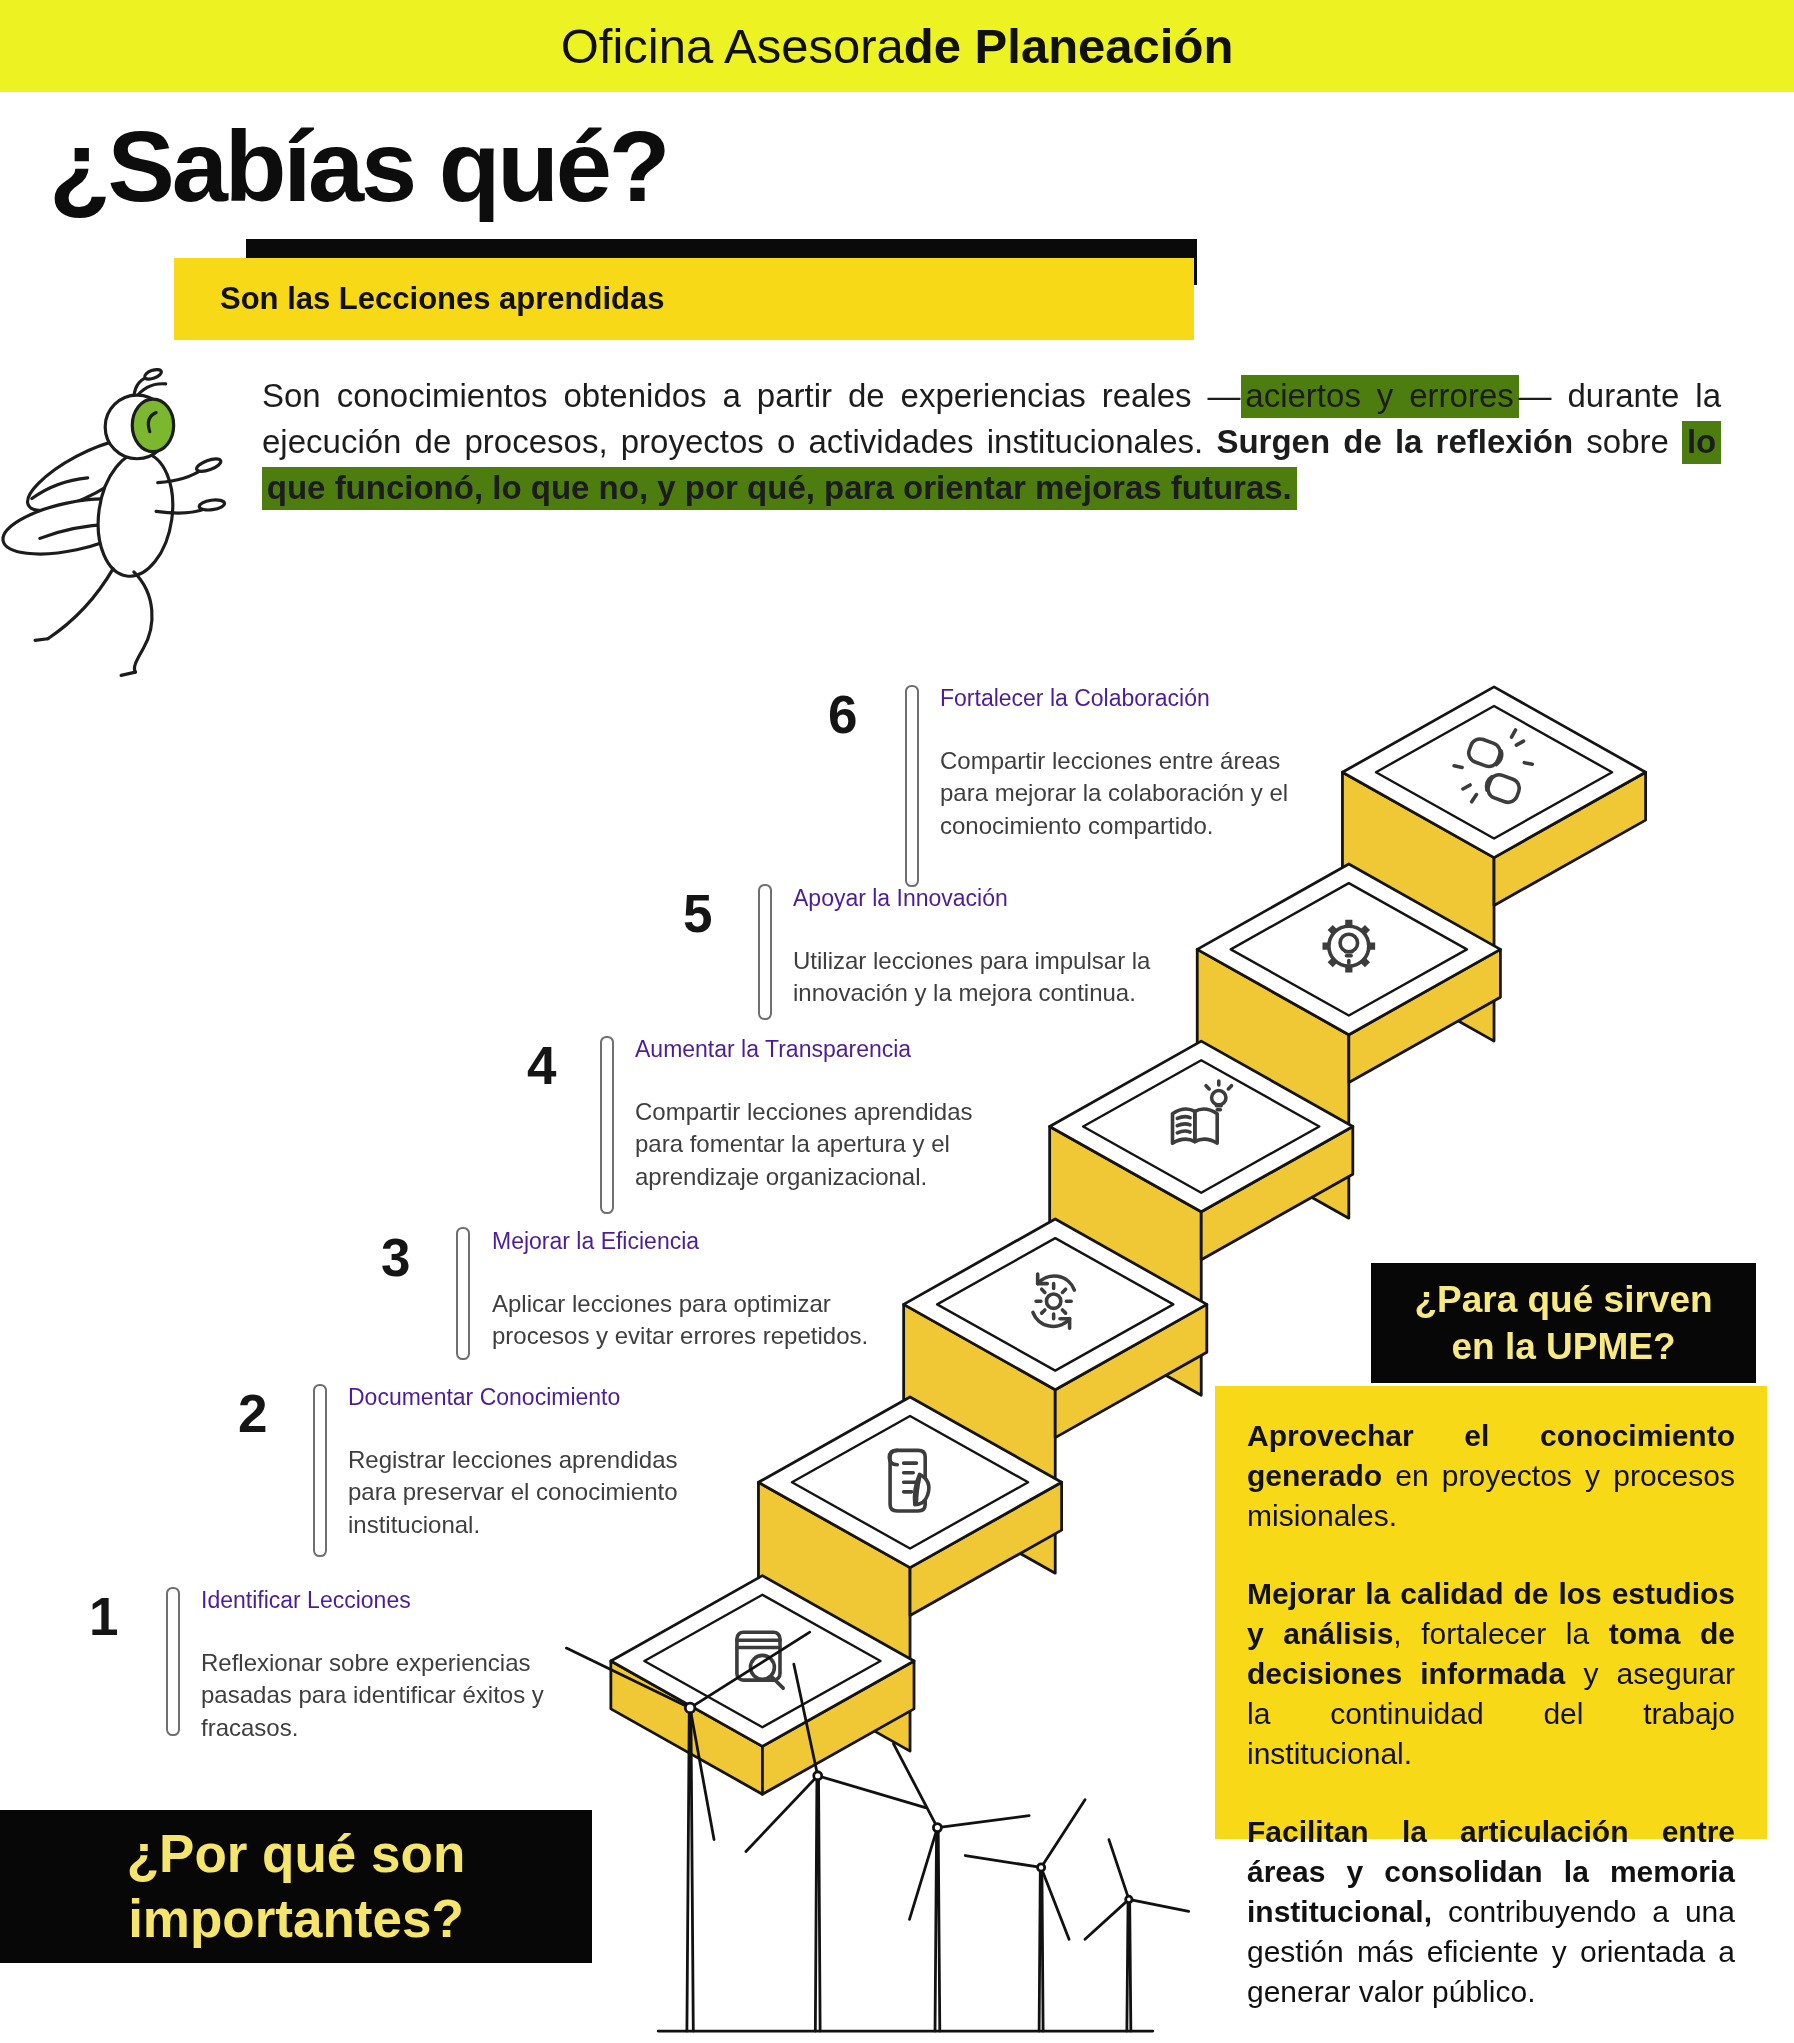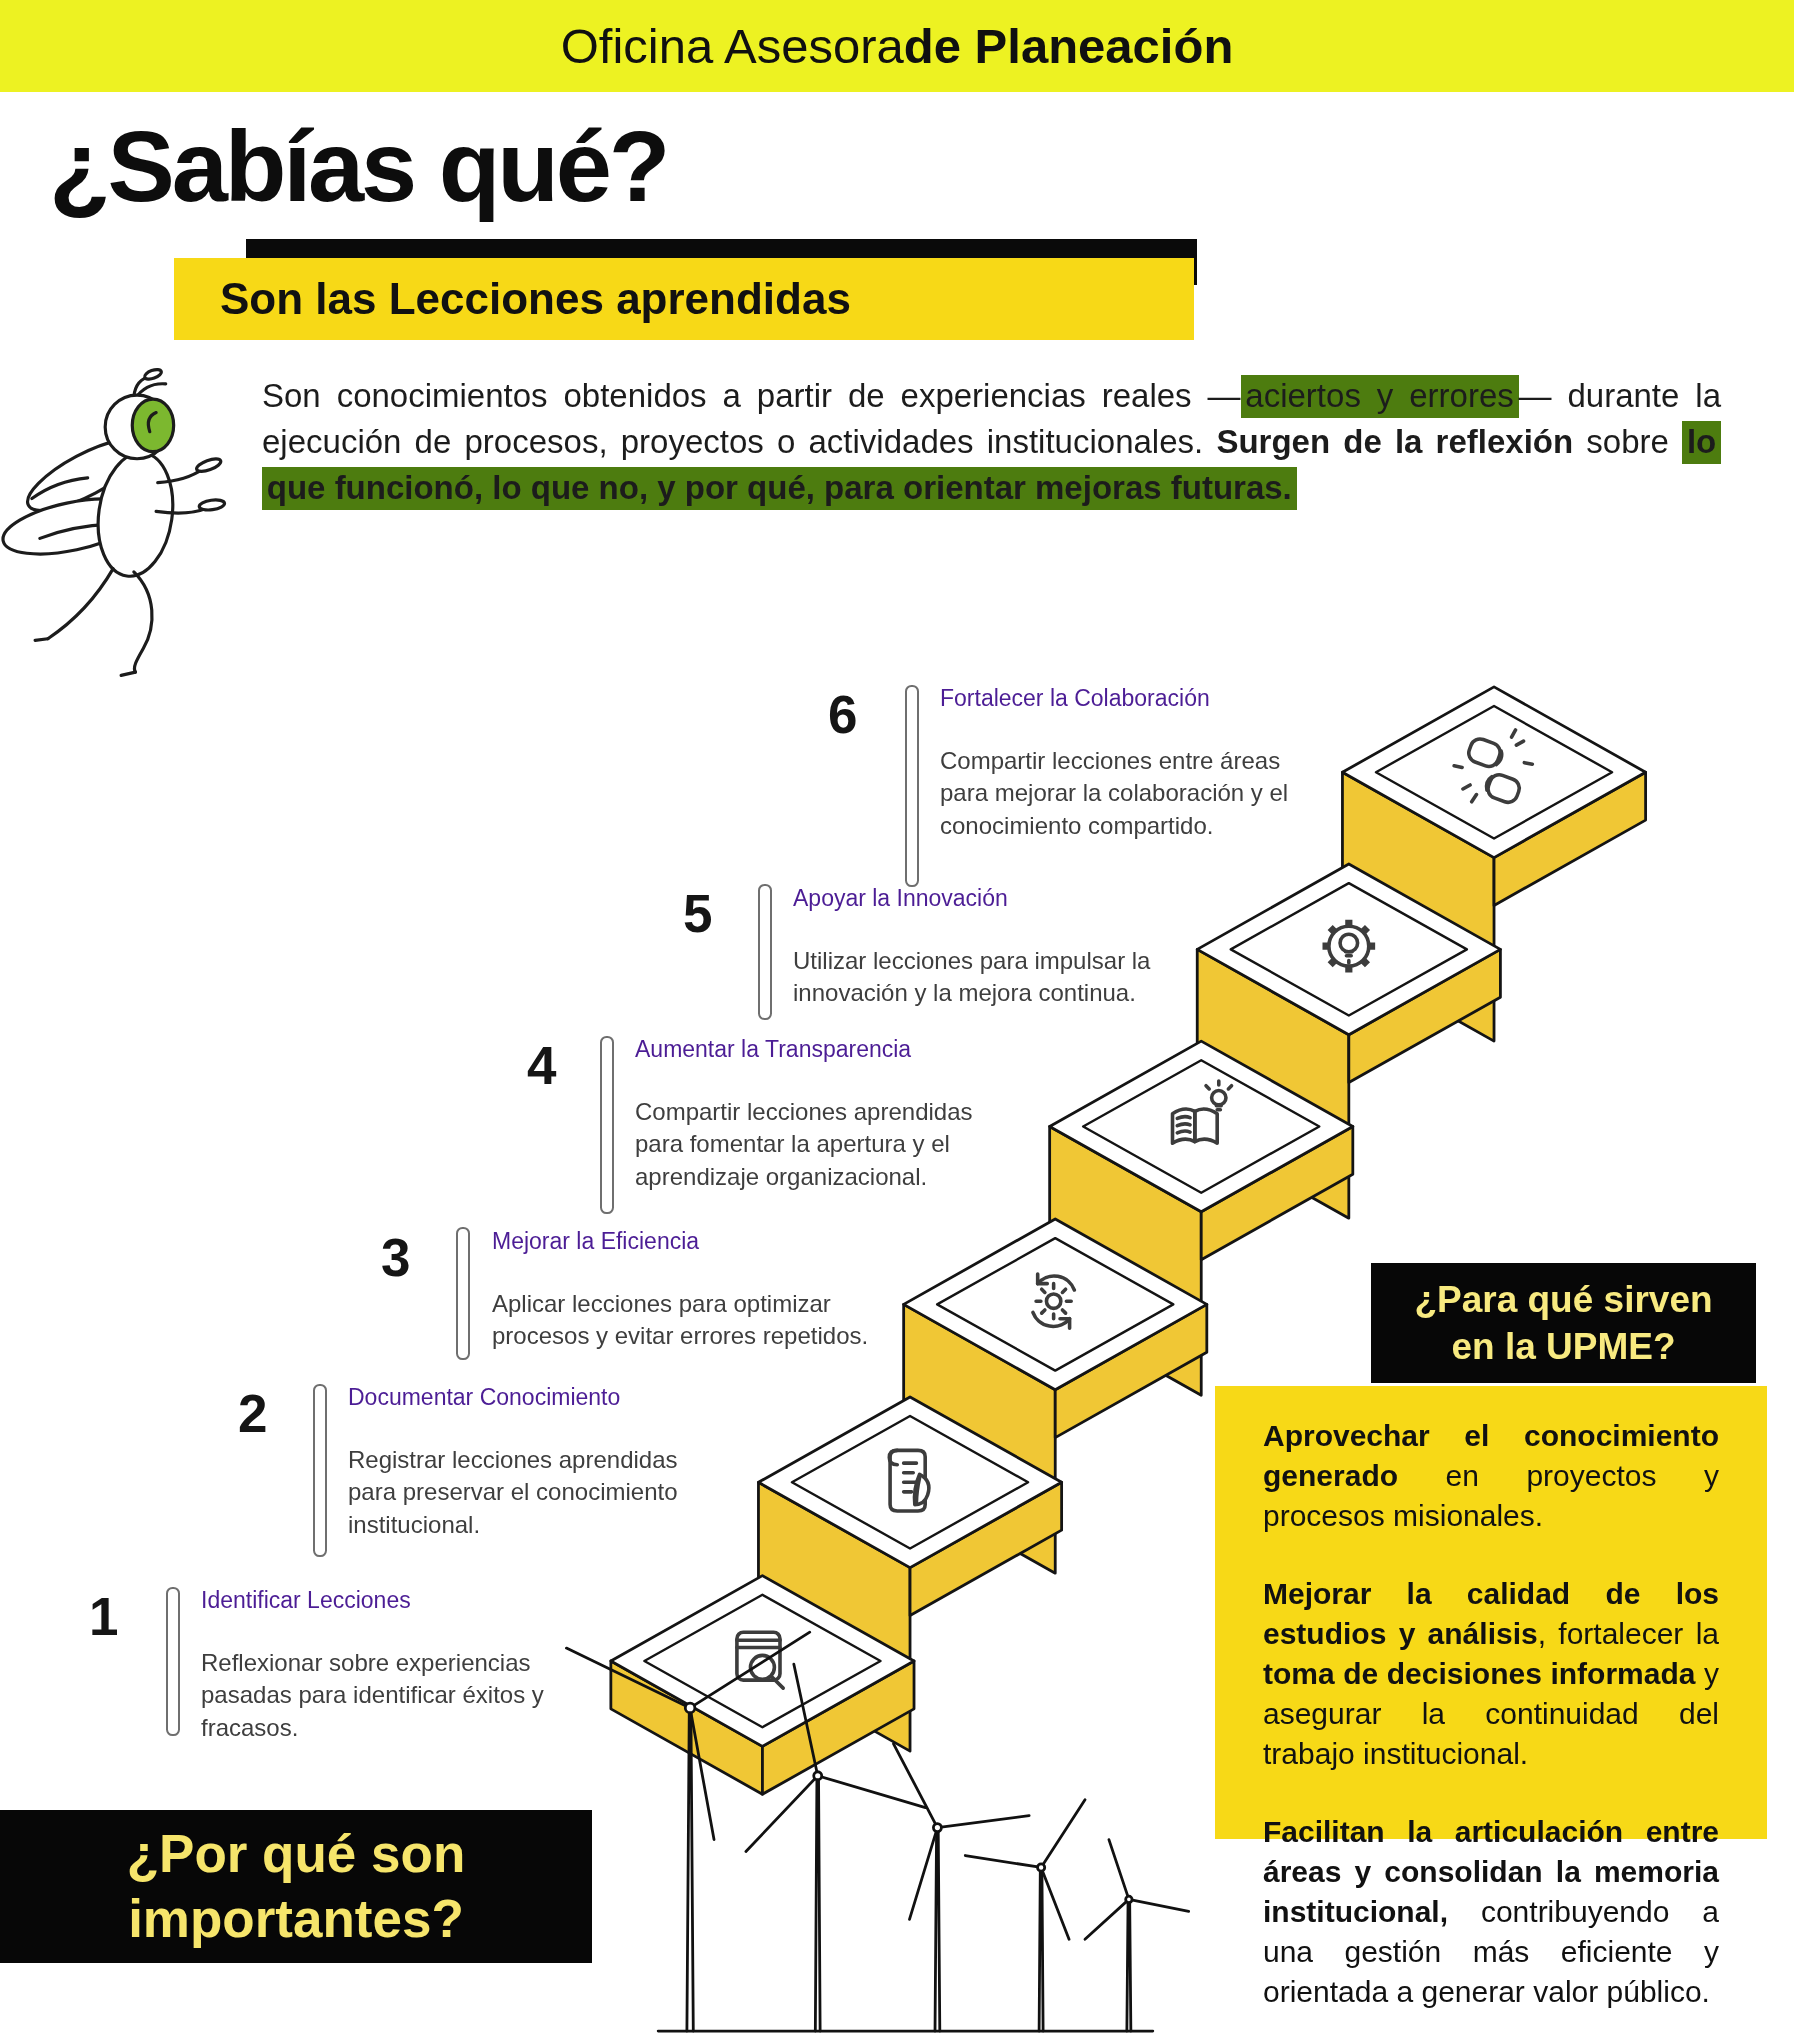--- a/index.html
+++ b/index.html
@@ -20,41 +20,41 @@
     letter-spacing:-3.2px;color:#0d0d0d;}
 
   
   #logo{left:1413px;top:121px;width:287px;text-align:center;color:#3b3b3b;}
   #logo .l1,#logo .l2{font-size:21.5px;font-weight:bold;line-height:26px;}
 
   
   #subtitle-shadow{left:246px;top:239px;width:951px;height:46px;background:#0a0a0a;}
   #subtitle-box{left:174px;top:258px;width:1020px;height:82px;background:#F7D917;
     display:flex;align-items:center;}
-  #subtitle-box .t{font-size:44px;font-weight:bold;color:#111;padding-left:46px;}
+  #subtitle-box .t{font-size:31px;font-weight:bold;color:#111;padding-left:46px;}
 
   
   #intro{left:262px;top:373px;width:1459px;font-size:33px;line-height:1.40;
     color:#1c1c1c;text-align:justify;}
   .hl{background:#4d7c0f;padding:2.4px 4.8px 4px 4.8px;-webkit-box-decoration-break:clone;box-decoration-break:clone;}
   .b{font-weight:bold;}
 
   
   .step-num{position:absolute;font-size:53px;font-weight:bold;color:#151515;line-height:1;}
   .step-bar{position:absolute;width:9.6px;background:#fff;border:2.4px solid #6f6f6f;border-radius:6.4px;}
   .step-text{position:absolute;width:383px;}
   .step-title{font-size:23px;font-weight:normal;color:#4c1d95;line-height:1.1;}
   .step-desc{font-size:24px;color:#3e3e3e;line-height:1.34;margin-top:34px;}
 
   
   #upme-title{left:1371px;top:1263px;width:385px;height:120px;background:#070707;
     display:flex;flex-direction:column;align-items:center;justify-content:center;}
   #upme-title div{font-size:37px;font-weight:bold;color:#F8EA80;line-height:1.28;}
   #upme-panel{left:1215px;top:1386px;width:552px;height:453px;background:#F7D917;
-    box-sizing:border-box;padding:30px 48px;}
+    box-sizing:border-box;padding:30px 32px;}
   #upme-panel p{margin:0 0 37px 0;font-size:30px;line-height:1.34;color:#111;text-align:justify;}
   #upme-panel p:last-child{margin-bottom:0;}
 
   
   #why-box{left:0;top:1810px;width:592px;height:153px;background:#070707;
     display:flex;flex-direction:column;align-items:center;justify-content:center;}
   #why-box div{font-size:53px;font-weight:bold;color:#F6E56B;line-height:1.22;}
 
   svg{position:absolute;overflow:visible;}
   .ln{stroke:#1c1c1c;stroke-width:4;fill:#fff;stroke-linecap:round;stroke-linejoin:round;}

